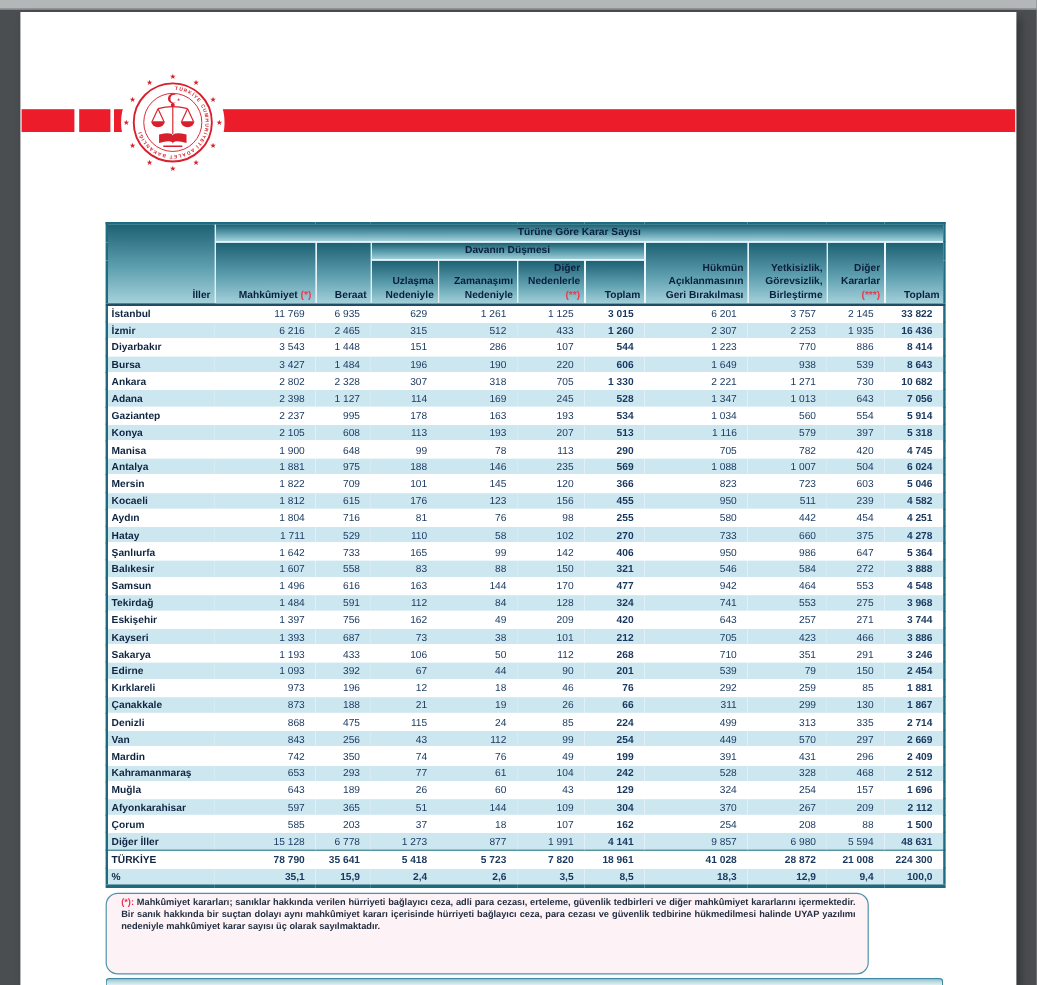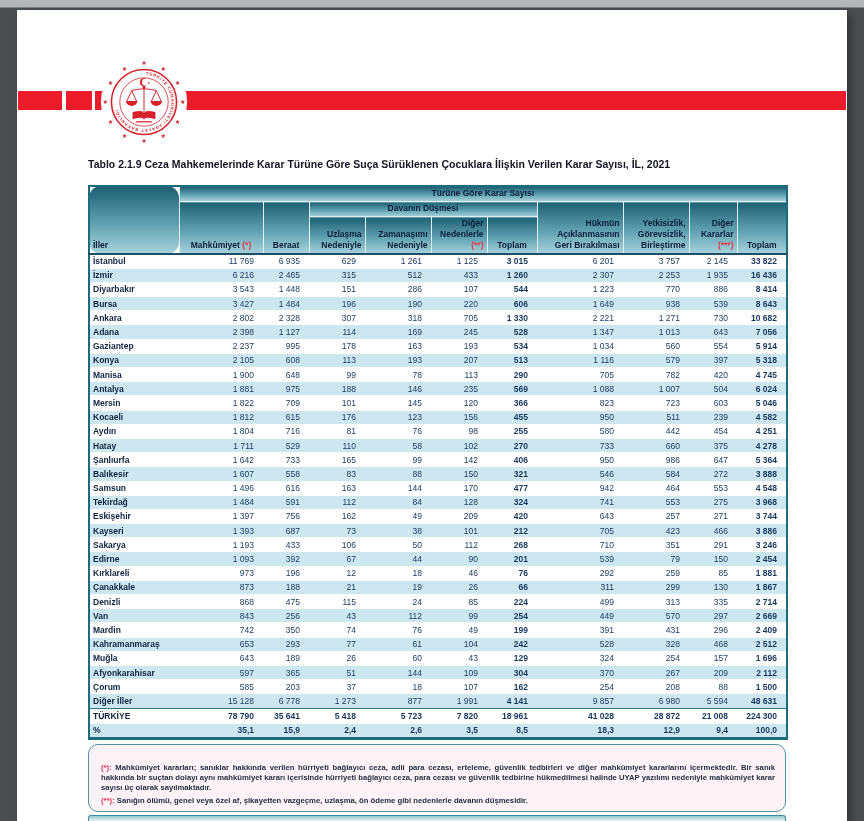--- a/index.html
+++ b/index.html
@@ -24,39 +24,39 @@
   .table-wrap { position:absolute; left:71px; top:175px; width:698px; }
   table { width:698px; border-collapse:collapse; table-layout:fixed;
     border:2px solid #1d6b7d; border-bottom-width:3px; }
   th, td { font-size:8.5px; color:#17375e; overflow:hidden; white-space:nowrap; }
   thead th { white-space:normal; background:linear-gradient(180deg,#1e6174 0%,#5fa0b0 55%,#a6d2db 100%);
     color:#0a1f3c; font-weight:bold; border:1px solid #dff0f4; vertical-align:bottom; line-height:11px; padding:1px 3px 2px 3px; }
   thead tr.band1 th { height:14px; }
   thead tr.band2 th { height:14px; }
   thead tr.band3 th { height:37px; }
   th.grp { text-align:center; vertical-align:middle; }
-  th.h-iller { text-align:left; vertical-align:bottom;border-radius:12px; }
-  th.h-right { }
+  th.h-iller { text-align:right; vertical-align:bottom; }
+  th.h-right { text-align:right; }
   th.h-center { text-align:right; }
   thead { border-bottom:2px solid #214c66; }
   .marker { color:#ed3a4f; }
   .marker.blk { display:block; }
 
   tbody tr { height:14.2px; border-top:1px solid #ffffff; }
   tbody td { padding:0 9px 0 3px; text-align:right; }
   tbody td.c-prov { text-align:left; font-weight:bold; color:#0f2440; padding-left:3px; }
   tbody td.c-bold { font-weight:bold; }
   tbody tr.alt { background:#cde7f0; }
   tbody tr.row-total { border-top:1.5px solid #2e7a8a; height:15px; }
   tbody tr.row-total td, tbody tr.row-percent td { font-weight:bold; }
   tbody tr.row-percent { height:15px; }
 
   
-  .footnote-box { position:absolute; left:71px; top:734px; width:698px; height:68px;
-    background:#fdf2f6; border:1.5px solid #4e92a8; border-radius:10px; padding:18px 10px 6px 12px; }
+  .footnote-box { position:absolute; left:71px; top:734px; width:636px; height:68px;
+    background:#fdf2f6; border:1.5px solid #4e92a8; border-radius:10px; padding:2px 10px 6px 12px; }
   .fn { font-size:7.7px; font-weight:bold; color:#243041; line-height:1.3; text-align:justify; margin-bottom:3px; }
   .fn .fn-marker { color:#ed2f5b; }
 
   .next-box-strip { position:absolute; left:71px; top:805px; width:698px; height:6px;
     border:1.5px solid #3d8ba0; border-bottom:none; border-radius:3px 3px 0 0;
     background:linear-gradient(180deg,#9cc6d1,#e4f2f6); }
 </style>
 </head>
 <body>
 
@@ -110,21 +110,20 @@
         <path d="M29.5 49 A 6.5 5.5 0 0 0 42.5 49 Z" fill="#d8202c" stroke="none"></path>
         <path d="M57.5 49 A 6.5 5.5 0 0 0 70.5 49 Z" fill="#d8202c" stroke="none"></path>
       </g>
       <g>
         <path d="M37 61.5 Q49 58.5 50 62.5 Q51 58.5 63 61.5 L63 69.5 Q51 66 50 70 Q49 66 37 69.5 Z" fill="#d8202c"></path>
         <line x1="41" y1="72.5" x2="59" y2="72.5" stroke="#d8202c" stroke-width="1.4"></line>
       </g>
     </svg>
   </div>
 
-  <div class="table-title">Tablo 2.1.9 Ceza Mahkemelerinde Karar Türüne Göre Suça Sürüklenen Çocuklara İlişkin Verilen Karar Sayısı, İL, 2021</div>
 
   <div class="table-wrap">
     <table>
       <colgroup>
         <col style="width:90px">
           <col style="width:84px">
           <col style="width:46px">
           <col style="width:56px">
         <col style="width:66px">
           <col style="width:56px">
@@ -603,21 +602,17 @@
           </tr>
         </tbody>
     </table>
   </div>
 
   <div class="footnote-box">
     <div class="fn">
       <span class="fn-marker">(*):</span>
       <span>Mahkûmiyet kararları; sanıklar hakkında verilen hürriyeti bağlayıcı ceza, adli para cezası, erteleme, güvenlik tedbirleri ve diğer mahkûmiyet kararlarını içermektedir. Bir sanık hakkında bir suçtan dolayı aynı mahkûmiyet kararı içerisinde hürriyeti bağlayıcı ceza, para cezası ve güvenlik tedbirine hükmedilmesi halinde UYAP yazılımı nedeniyle mahkûmiyet karar sayısı üç olarak sayılmaktadır.</span>
     </div>
-    <div class="fn">
-      <span class="fn-marker">(**):</span>
-      <span>Sanığın ölümü, genel veya özel af, şikayetten vazgeçme, uzlaşma, ön ödeme gibi nedenlerle  davanın düşmesidir.</span>
-    </div>
   </div>
 
   <div class="next-box-strip"></div>
 
 </div>
 
 </body></html>

